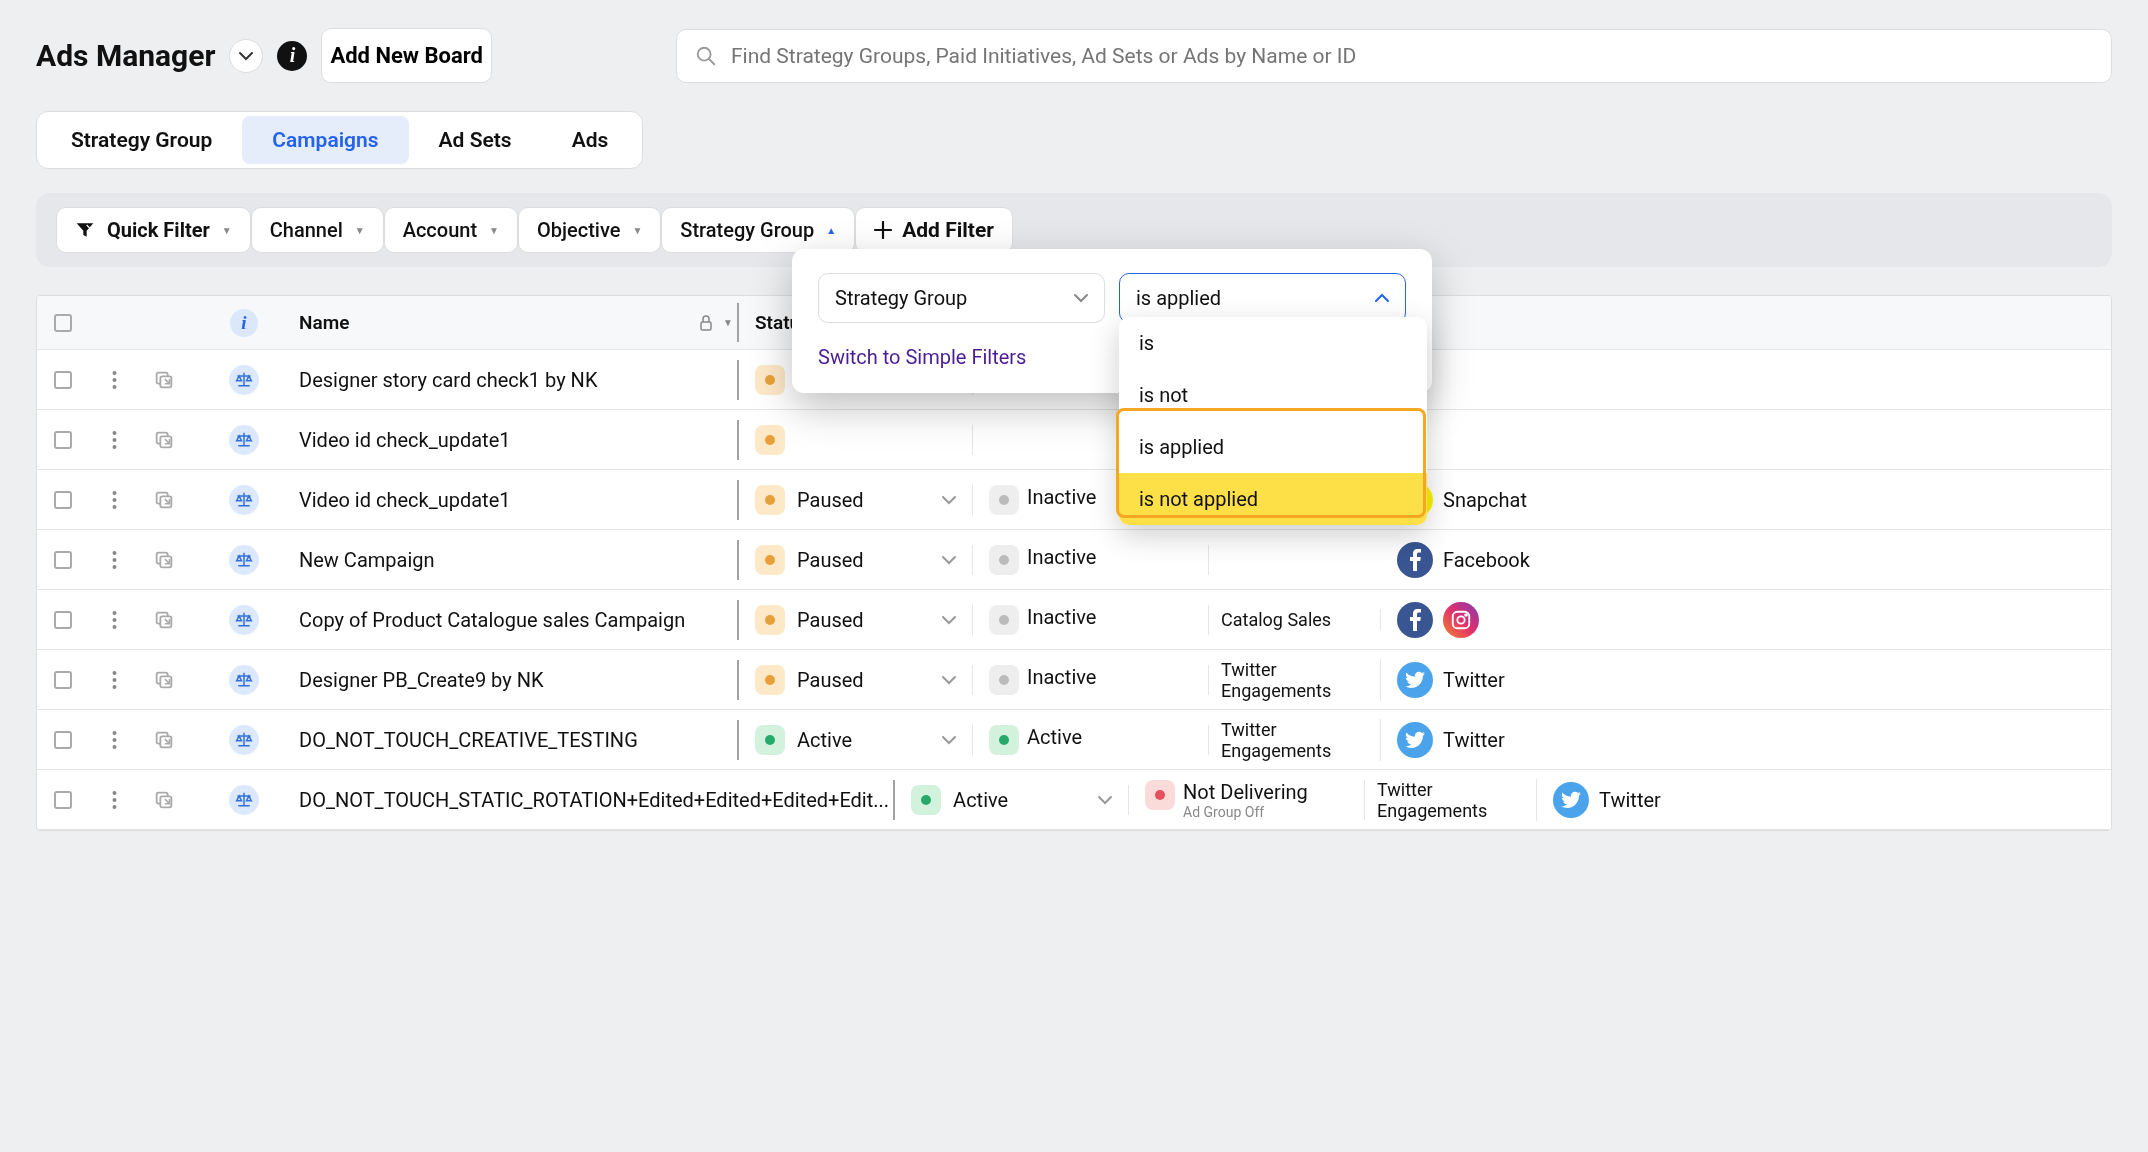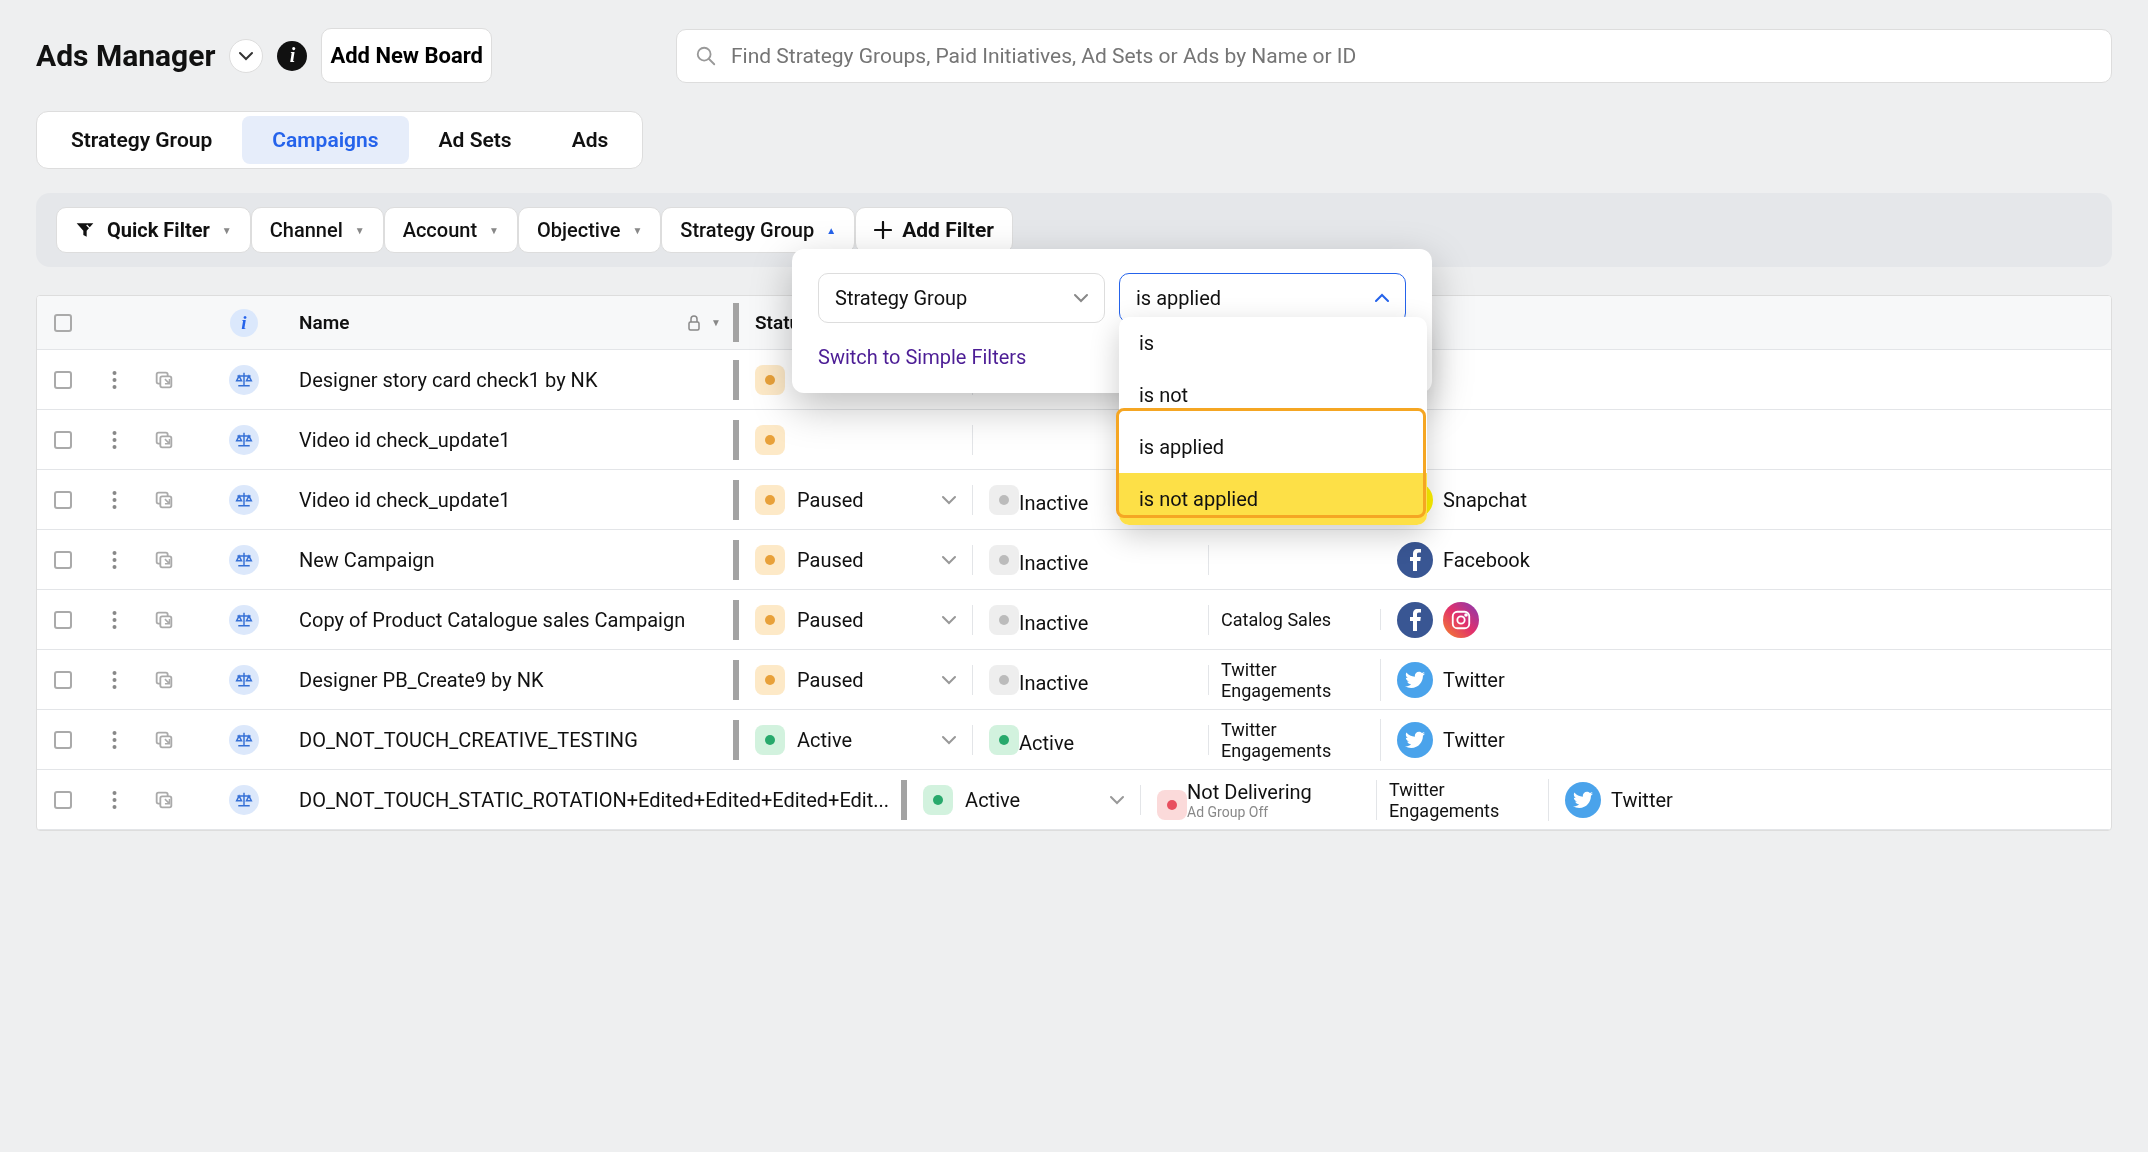--- a/index.html
+++ b/index.html
@@ -24,23 +24,23 @@
 .filter-pill.open .tri { color: #2563eb; }
 .add-filter { background: #fff; border: 1.5px solid #ddd; border-radius: 10px; padding: 10px 18px; display: flex; align-items: center; gap: 10px; font-size: 21px; font-weight: 700; cursor: pointer; }
 
 .table-wrap { margin: 28px 36px 0; background: #fff; border: 1px solid #ddd; border-radius: 4px; overflow: hidden; }
 .thead { display: flex; background: #f7f8f9; border-bottom: 1px solid #e3e5e8; height: 54px; align-items: center; font-weight: 600; font-size: 19px; }
 .row { display: flex; border-bottom: 1px solid #e3e5e8; min-height: 60px; align-items: center; font-size: 20px; }
 .col-chk { width: 52px; display: flex; justify-content: center; }
 .col-menu { width: 50px; display: flex; justify-content: center; color: #888; }
 .col-dup { width: 50px; display: flex; justify-content: center; color: #999; }
 .col-ico { width: 110px; display: flex; justify-content: center; }
-.col-name { flex: 0 0 440px; padding: 8px 12px 8px 0; border-right: 6px solid #a3a3a3; }
+.col-name { flex: 0 0 440px; padding: 8px 4px 8px 0; border-right: 2px solid #a3a3a3; }
 .col-status { flex: 0 0 234px; padding: 0 16px; display: flex; align-items: center; gap: 12px; border-right: 1px solid #e3e5e8; }
-.col-effstatus { flex: 0 0 236px; padding: 0 16px; display: flex; align-items: flex-end; gap: 0; border-right: 1px solid #e3e5e8; }
+.col-effstatus { flex: 0 0 236px; padding: 0 16px; display: flex; align-items: flex-start; gap: 8px; border-right: 1px solid #e3e5e8; }
 .col-obj { flex: 0 0 172px; padding: 0 12px; border-right: 1px solid #e3e5e8; font-size: 18px; }
 .col-channel { flex: 1; padding: 0 16px; display: flex; align-items: center; gap: 10px; }
 .thead .col-name { display: flex; align-items: center; justify-content: space-between; }
 .thead .col-ico { position: relative; }
 .info-bubble { width: 28px; height: 28px; border-radius: 50%; background: #dbe8fc; color: #2563eb; display: flex; align-items: center; justify-content: center; font-style: italic; font-family: Georgia, serif; font-weight: 600; }
 .chk { width: 18px; height: 18px; border: 2px solid #aaa; border-radius: 3px; cursor: pointer; }
 .status-pill { display: inline-flex; align-items: center; justify-content: center; width: 30px; height: 30px; border-radius: 8px; }
 .status-pill.orange { background: #fde9c7; }
 .status-pill.green { background: #d2f2de; }
 .status-pill.red { background: #fbdada; }

